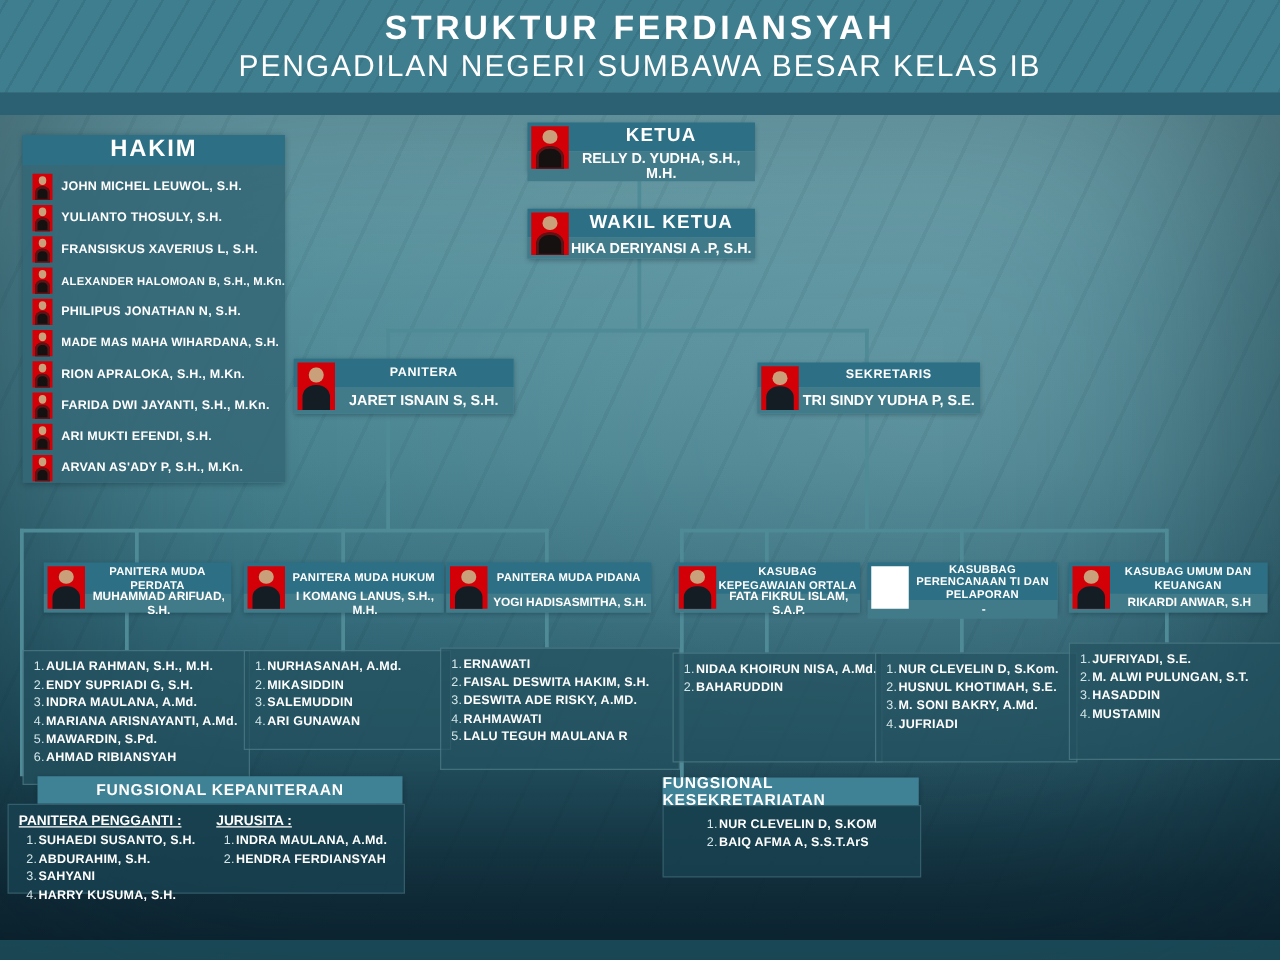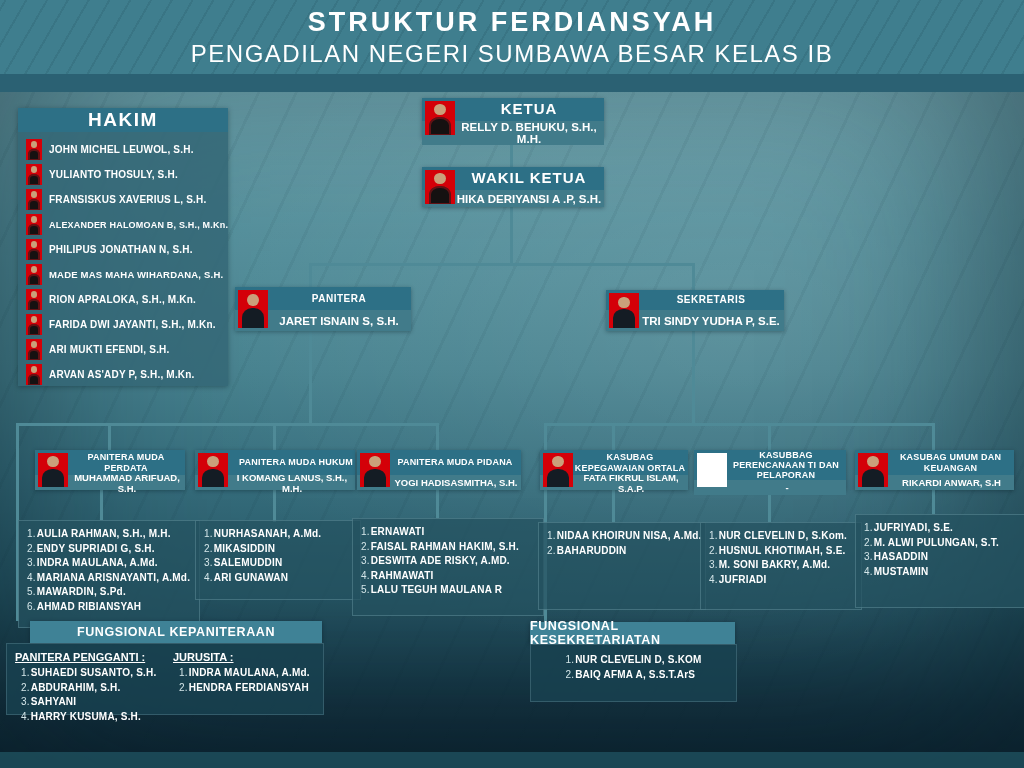--- a/index.html
+++ b/index.html
@@ -112,21 +112,21 @@
   <div class="abs vline" style="left:932px;top:423px;height:29px;"></div>
   <div class="abs vline" style="left:100px;top:490px;height:30px;"></div>
   <div class="abs vline" style="left:273px;top:490px;height:32px;"></div>
   <div class="abs vline" style="left:436px;top:490px;height:28px;"></div>
   <div class="abs vline" style="left:612px;top:490px;height:32px;"></div>
   <div class="abs vline" style="left:768px;top:490px;height:32px;"></div>
   <div class="abs vline" style="left:932px;top:490px;height:24px;"></div>
 
   <div class="abs node big" style="left:422px;top:98px;width:182px;height:40px;">
     <div class="node-title">KETUA</div>
-    <div class="node-name">RELLY D. BEHUKU, S.H., M.H.</div>
+    <div class="node-name">RELLY D. YUDHA, S.H., M.H.</div>
     <div class="photo judge"></div>
   </div>
 
   <div class="abs node big" style="left:422px;top:167px;width:182px;height:40px;">
     <div class="node-title">WAKIL KETUA</div>
     <div class="node-name">HIKA DERIYANSI A .P, S.H.</div>
     <div class="photo judge"></div>
   </div>
 
   <div class="abs hakim-panel">
@@ -185,21 +185,21 @@
     <div class="node-title">SEKRETARIS</div>
     <div class="node-name">TRI SINDY YUDHA P, S.E.</div>
     <div class="photo"></div>
   </div>
 
   <div class="abs node division" style="left:35px;top:450px;width:150px;height:40px;">
     <div class="node-title">PANITERA MUDA PERDATA</div>
     <div class="node-name">MUHAMMAD ARIFUAD, S.H.</div>
     <div class="photo"></div>
   </div>
-  <div class="abs node division" style="left:195px;top:450px;width:160px;height:40px;align-items:flex-end;">
+  <div class="abs node division" style="left:195px;top:450px;width:160px;height:40px;">
     <div class="node-title">PANITERA MUDA HUKUM</div>
     <div class="node-name">I KOMANG LANUS, S.H., M.H.</div>
     <div class="photo"></div>
   </div>
   <div class="abs node division" style="left:357px;top:450px;width:164px;height:40px;">
     <div class="node-title">PANITERA MUDA PIDANA</div>
     <div class="node-name">YOGI HADISASMITHA, S.H.</div>
     <div class="photo"></div>
   </div>
   <div class="abs node division" style="left:540px;top:450px;width:148px;height:40px;">
@@ -232,21 +232,21 @@
     <ol>
       <li><span>NURHASANAH, A.Md.</span></li>
       <li><span>MIKASIDDIN</span></li>
       <li><span>SALEMUDDIN</span></li>
       <li><span>ARI GUNAWAN</span></li>
     </ol>
   </div>
   <div class="abs list-panel" style="left:352px;top:518px;width:178px;height:86px;">
     <ol>
       <li><span>ERNAWATI</span></li>
-      <li><span>FAISAL RAHMAN HAKIM, S.H.</span></li>
+      <li><span>FAISAL DESWITA HAKIM, S.H.</span></li>
       <li><span>DESWITA ADE RISKY, A.MD.</span></li>
       <li><span>RAHMAWATI</span></li>
       <li><span>LALU TEGUH MAULANA R</span></li>
     </ol>
   </div>
   <div class="abs list-panel" style="left:538px;top:522px;width:154px;height:76px;">
     <ol>
       <li><span>NIDAA KHOIRUN NISA, A.Md.</span></li>
       <li><span>BAHARUDDIN</span></li>
     </ol>

